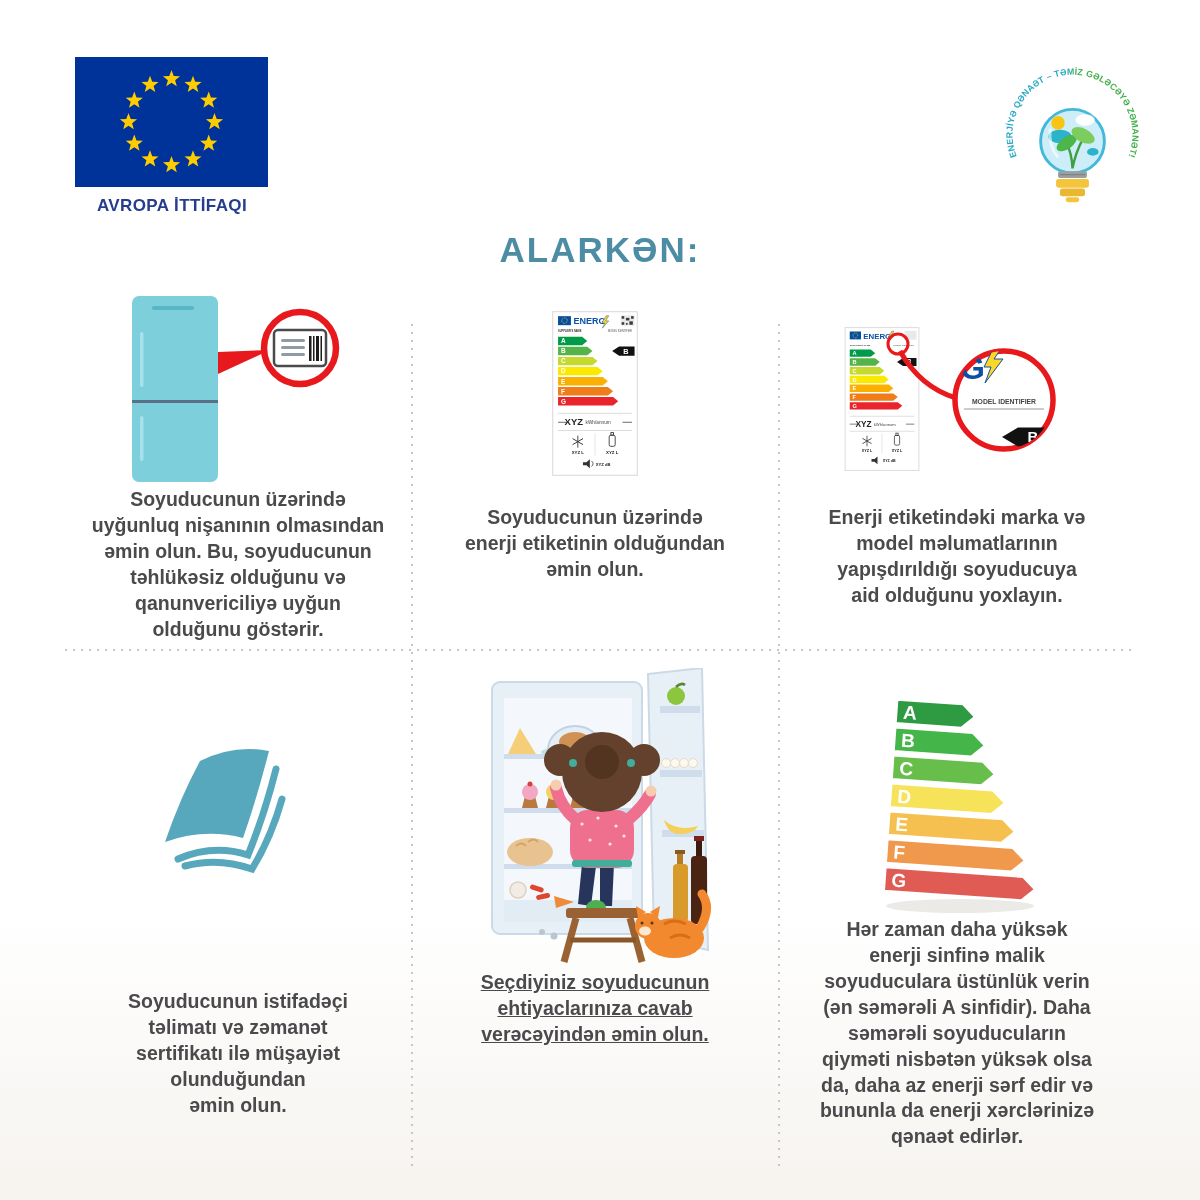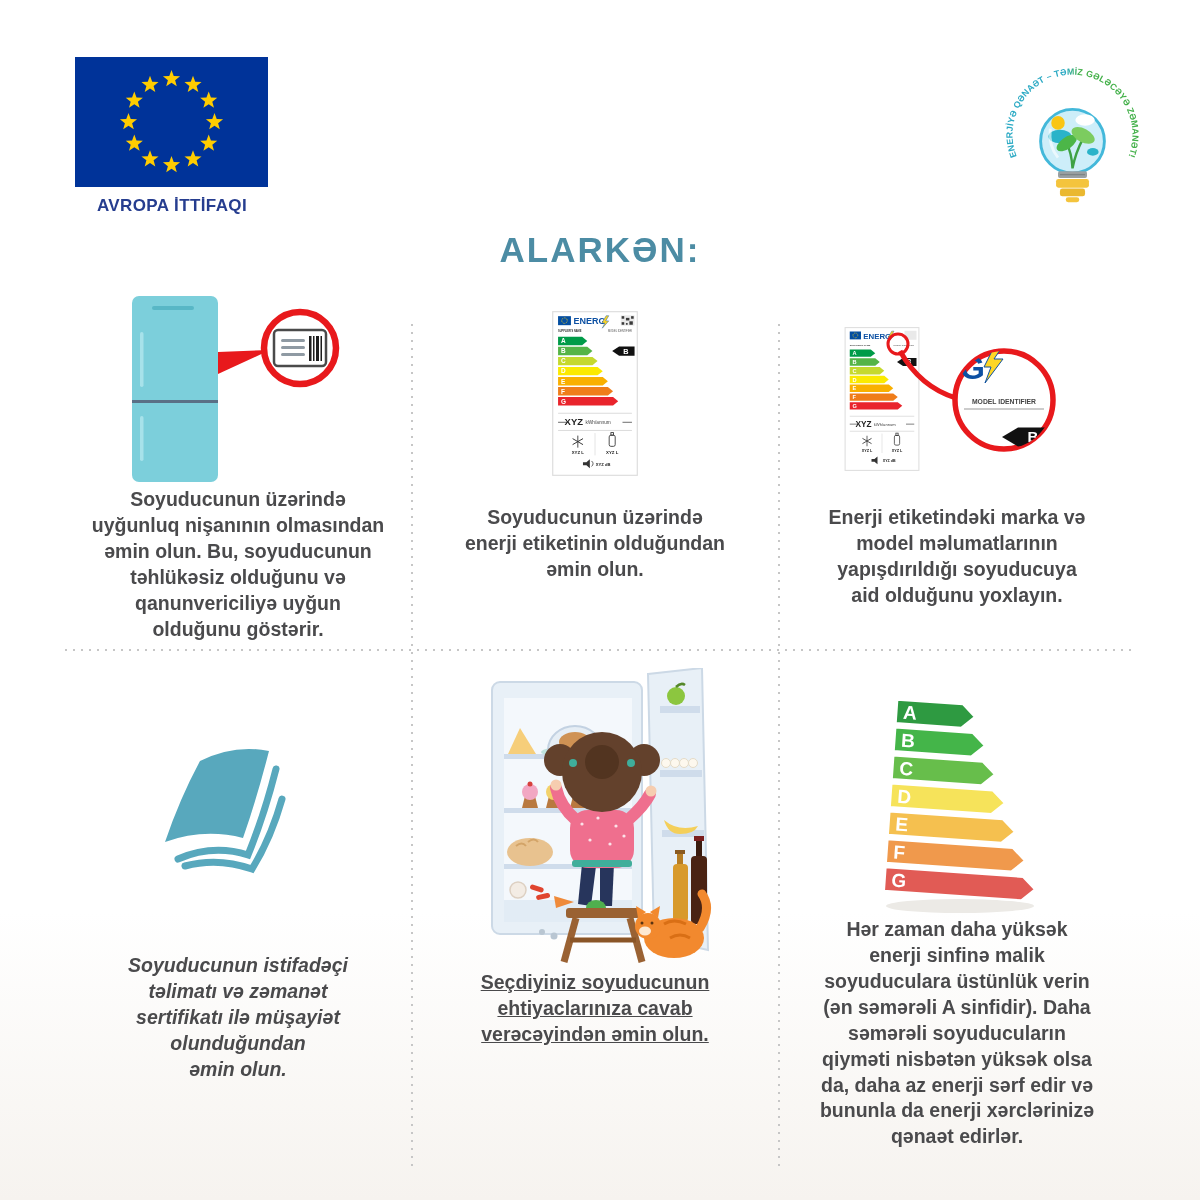--- a/index.html
+++ b/index.html
@@ -31,21 +31,21 @@
   #panel-3{left:778px;top:290px;width:358px;}
   #panel-4{left:65px;top:650px;width:346px;}
   #panel-5{left:412px;top:650px;width:366px;}
   #panel-6{left:778px;top:650px;width:358px;}
 
   .panel-text{margin:0;font-size:19.5px;line-height:1.33;font-weight:700;color:#4a4a4c;
     text-align:center;white-space:pre-line;}
   #panel-2 .icon{margin-top:21px;} #panel-2 .panel-text{margin-top:29px;}
   #panel-1 .panel-text{margin-top:-3px;}
   #panel-3 .icon{margin-top:35px;} #panel-3 .panel-text{margin-top:30px;}
-  #panel-4 .icon{margin-top:78px;} #panel-4 .panel-text{margin-top:60px;font-style:italic;}
+  #panel-4 .icon{margin-top:78px;} #panel-4 .panel-text{margin-top:96px;}
   #panel-5 .icon{margin-top:18px;} #panel-5 .panel-text{margin-top:2px;text-decoration:underline;}
   #panel-6 .icon{margin-top:42px;} #panel-6 .panel-text{}
 </style>
 </head>
 <body>
 
 <div class="canvas">
 
   <svg class="eu-flag" width="193" height="130" viewBox="0 0 193 130">
     <defs>

